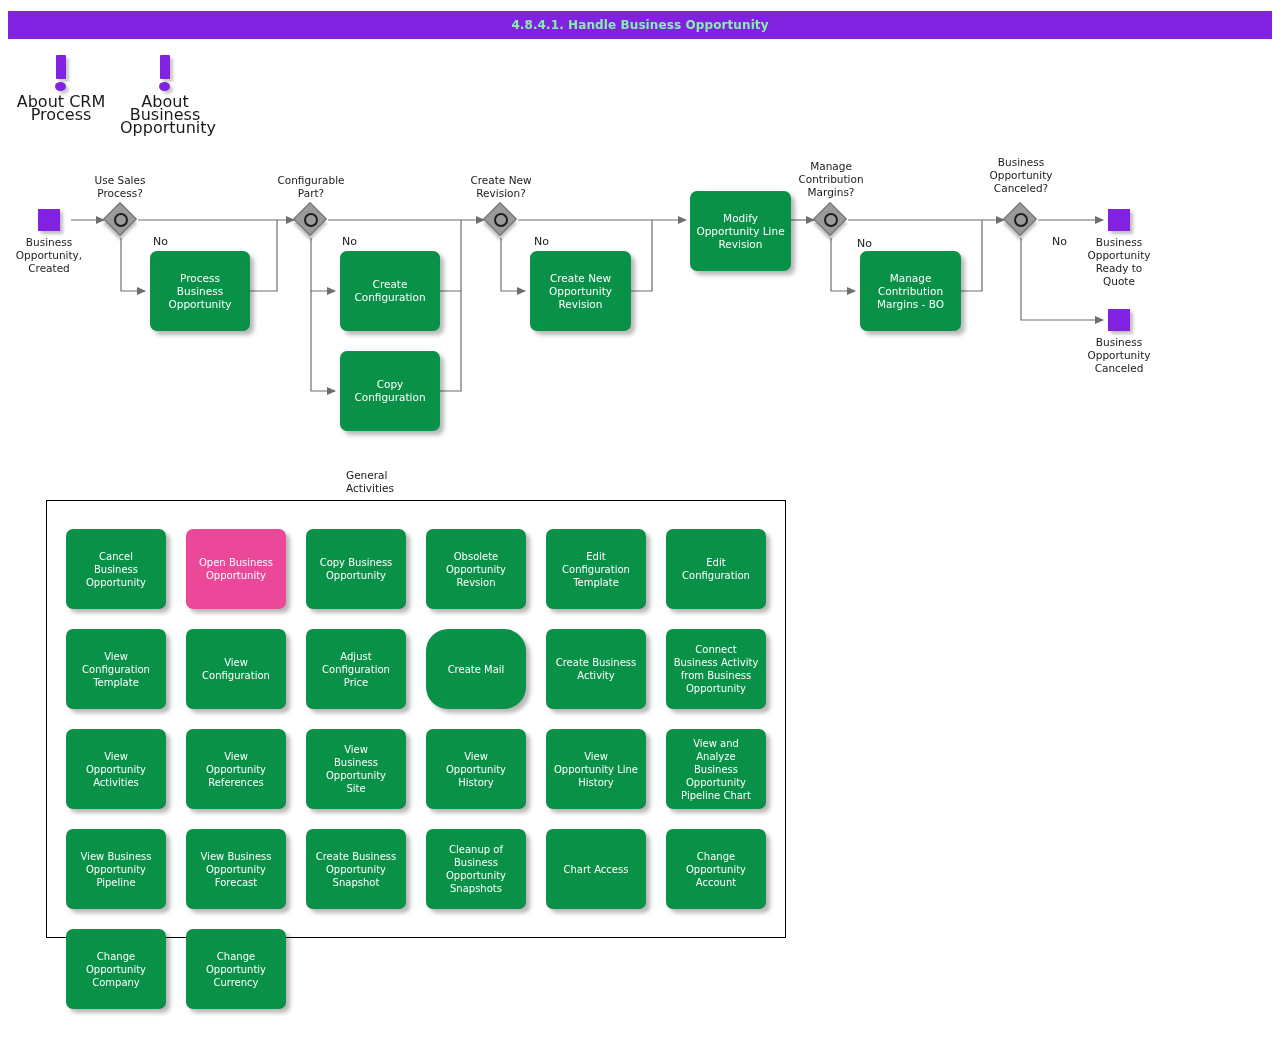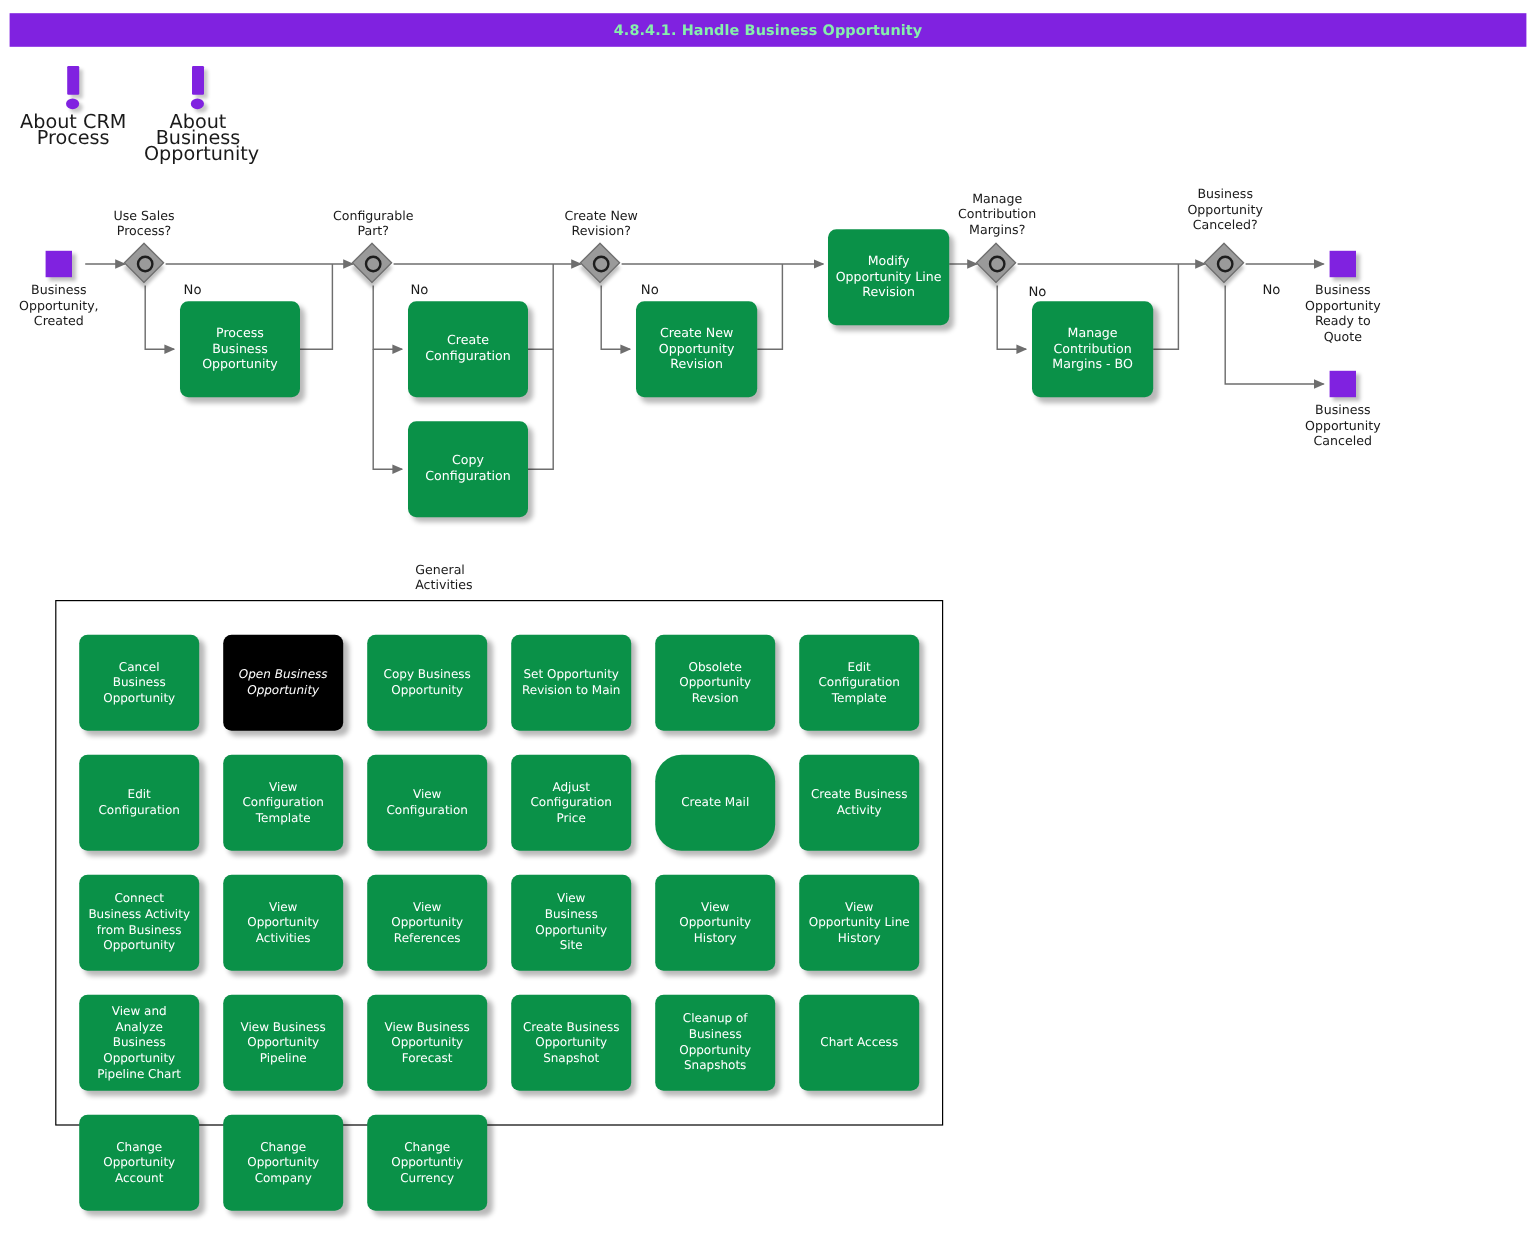--- a/index.html
+++ b/index.html
@@ -330,28 +330,25 @@
   </div>
 
   <div id="ga-caption">General<br>Activities</div>
 
   <div id="ga-panel">
     <div id="ga-grid">
 
       <div class="ga-cell" style="background: rgb(10, 145, 72);">
         <div class="lbl">Cancel<br>Business<br>Opportunity</div>
         </div>
-      <div class="ga-cell" style="background: #000000; font-style: italic;">
+      <div class="ga-cell" style="background: #ec4899;">
         <div class="lbl">Open Business<br>Opportunity</div>
         </div>
       <div class="ga-cell" style="background: rgb(10, 145, 72);">
         <div class="lbl">Copy Business<br>Opportunity</div>
-        </div>
-      <div class="ga-cell" style="background: rgb(10, 145, 72);">
-        <div class="lbl">Set Opportunity<br>Revision to Main</div>
         </div>
       <div class="ga-cell" style="background: rgb(10, 145, 72);">
         <div class="lbl">Obsolete<br>Opportunity<br>Revsion</div>
         </div>
 
       <div class="ga-cell" style="background: rgb(10, 145, 72);">
         <div class="lbl">Edit<br>Configuration<br>Template</div>
         </div>
       <div class="ga-cell" style="background: rgb(10, 145, 72);">
         <div class="lbl">Edit<br>Configuration</div>

